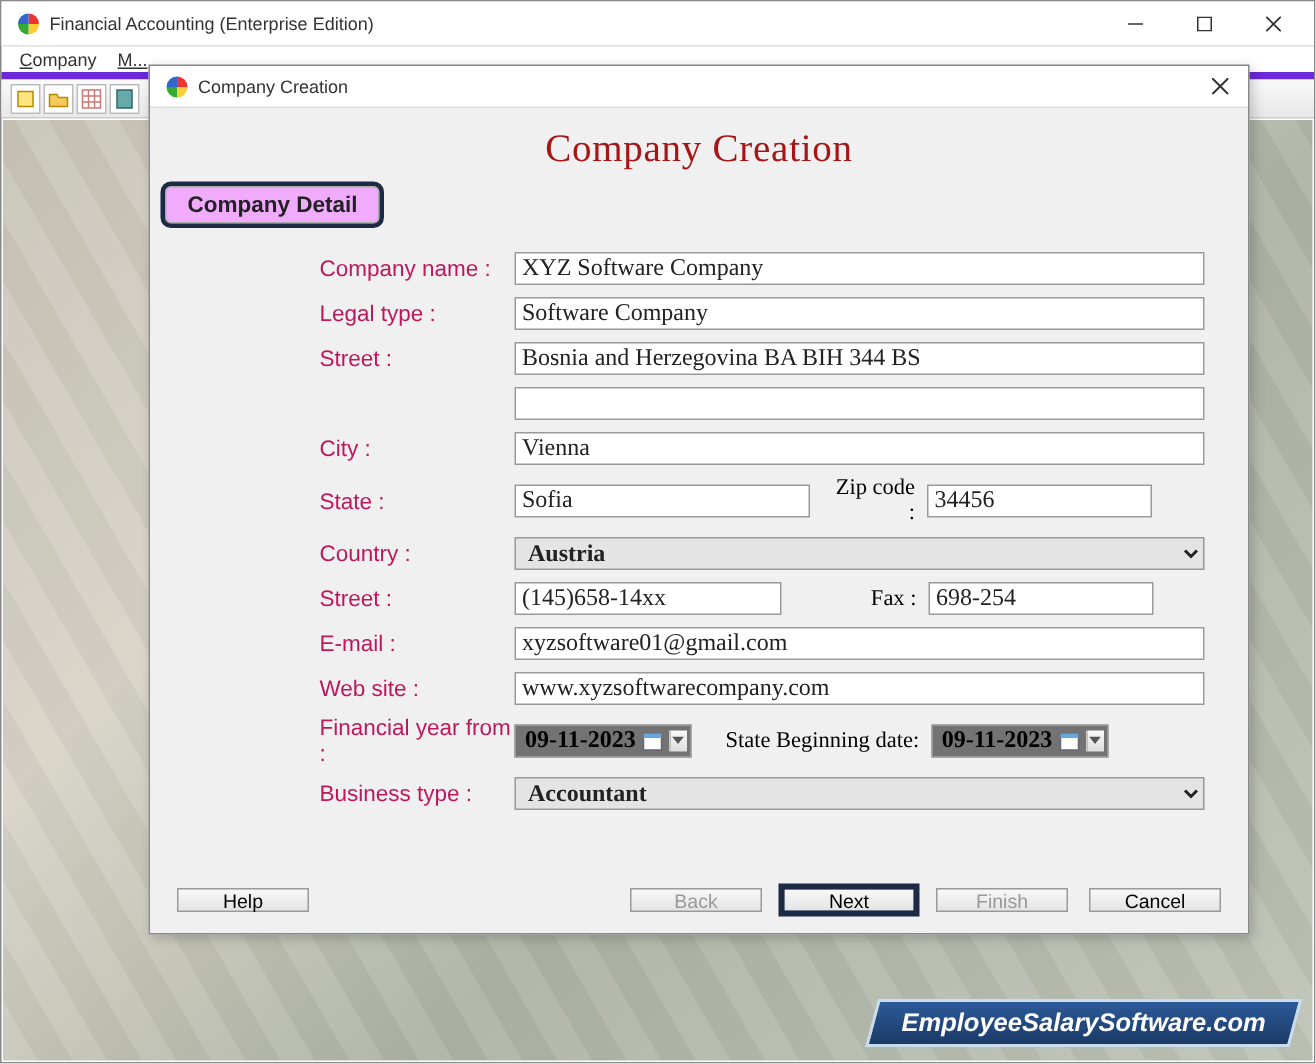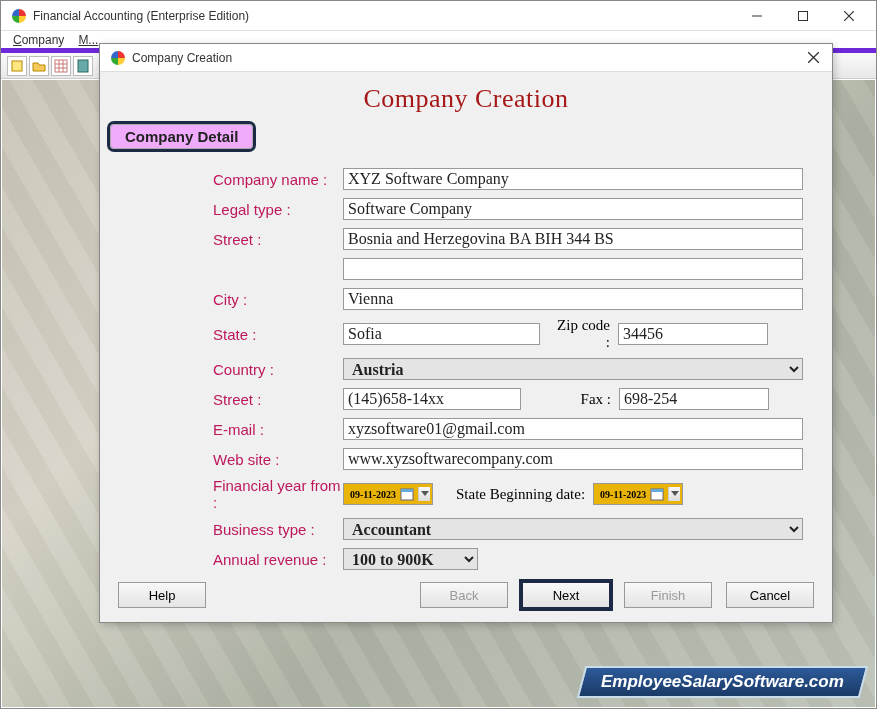--- a/index.html
+++ b/index.html
@@ -40,30 +40,30 @@
 .form-label { width: 130px; font-family: Liberation Sans, sans-serif; font-size: 15px; color: #be185d; }
 .form-row input[type=text], .form-row select { height: 22px; border: 1px solid #999; background: #fff; padding: 0 4px; font-family: 'Times New Roman', serif; font-size: 16px; color: #222; }
 .form-row select { background: #e4e4e4; font-weight: bold; }
 .input-full { width: 460px; }
 .input-mid { width: 178px; }
 .input-state { width: 197px; }
 .input-zip { width: 150px; }
 .gap-label { font-family: 'Times New Roman', serif; font-size: 15px; text-align: right; padding: 0 8px 0 12px; }
 .zip-label { width: 78px; }
 
-.date-picker { display: inline-flex; align-items: center; height: 22px; border: 1px solid #999; background: #eab308; padding: 0 2px 0 6px; gap: 4px; font-family: 'Times New Roman', serif; font-size: 10px; font-weight: bold; }
+.date-picker { display: inline-flex; align-items: center; height: 22px; border: 1px solid #999; background: #737373; padding: 0 2px 0 6px; gap: 4px; font-family: 'Times New Roman', serif; font-size: 16px; font-weight: bold; }
 .date-picker .cal { width: 14px; height: 14px; }
 .date-picker .dd { width: 12px; height: 14px; background: linear-gradient(#f8f8f8,#ddd); border-left: 1px solid #ccc; display:flex;align-items:center;justify-content:center; }
 
 .select-wide { width: 460px; height: 26px; }
 .select-med { width: 135px; height: 26px; }
 
 .btn-row { position: absolute; bottom: 14px; left: 0; right: 0; display: flex; align-items: center; padding: 0 18px; gap: 14px; }
 .btn-row .spacer { flex: 1; }
-.btn { width: 88px; height: 26px; background: linear-gradient(#f8f8f8,#e4e4e4); border: 1px solid #999; font-size: 13px; cursor: pointer; }
+.btn { width: 88px; height: 16px; background: linear-gradient(#f8f8f8,#e4e4e4); border: 1px solid #999; font-size: 13px; cursor: pointer; }
 .btn:disabled { color: #999; }
 .btn.highlight { outline: 4px solid #1d2a45; outline-offset: -1px; font-weight: 500; }
 
 
 .watermark { position: absolute; bottom: 10px; right: 12px; background: linear-gradient(#2d5a99,#1a3a66); border: 2px solid #c8dcec; transform: skewX(-15deg); padding: 4px 18px; }
 .watermark span { display:inline-block; transform: skewX(15deg); color: #fff; font-family: 'Segoe UI', sans-serif; font-size: 17px; font-style: italic; font-weight: 600; }
 
 
 .pinwheel { display:block; }
 .pinwheel .r { fill:#e33; } .pinwheel .y { fill:#fc3; } .pinwheel .g { fill:#3a3; } .pinwheel .b { fill:#36c; }
@@ -219,24 +219,20 @@
                 <svg width="8" height="6">
                   <path d="M0 0 L4 5 L8 0 Z" fill="#555"></path>
                 </svg>
               </span>
           </div>
         </div>
         <div class="form-row">
           <div class="form-label">Business type :</div>
           <select class="select-wide"><option>Accountant</option></select>
         </div>
-        <div class="form-row">
-          <div class="form-label">Annual revenue :</div>
-          <select class="select-med"><option>100 to 900K</option></select>
-        </div>
       </div>
     </div>
 
     <div class="btn-row">
       <button class="btn">Help</button>
       <div class="spacer"></div>
       <button class="btn" disabled="">Back</button>
       <button class="btn highlight">Next</button>
       <button class="btn" disabled="">Finish</button>
       <button class="btn">Cancel</button>

